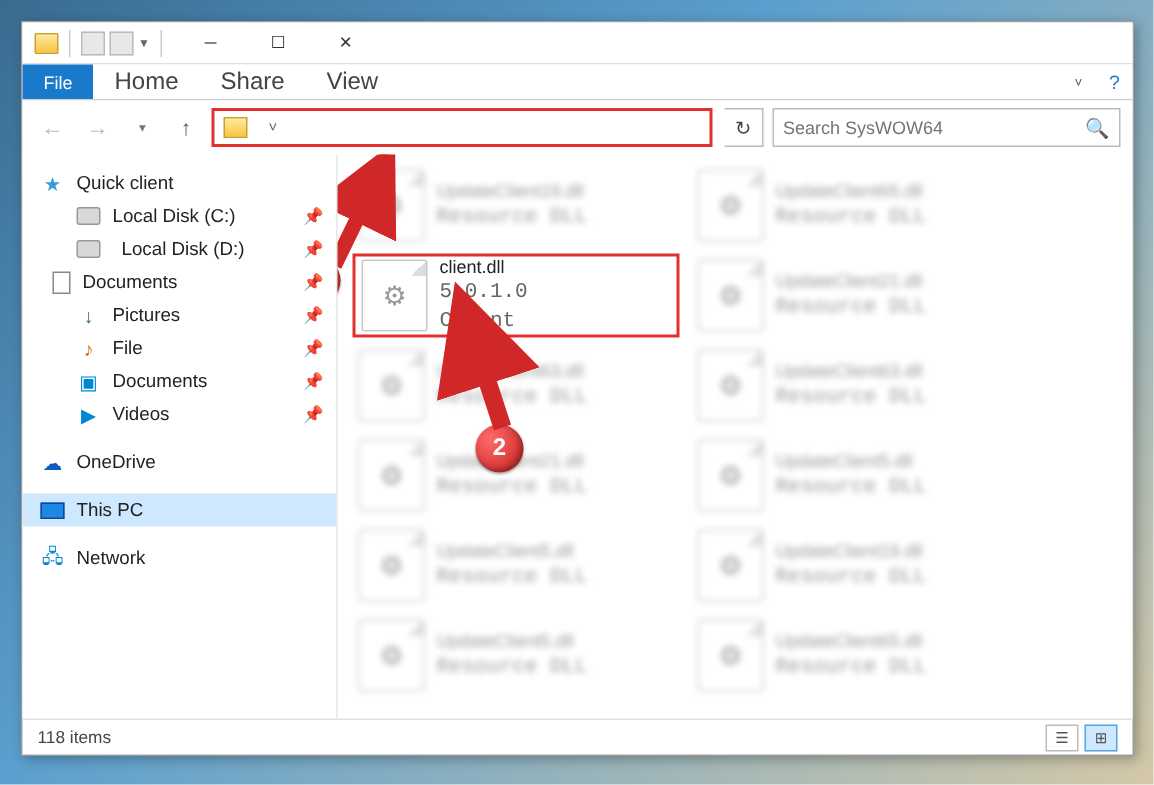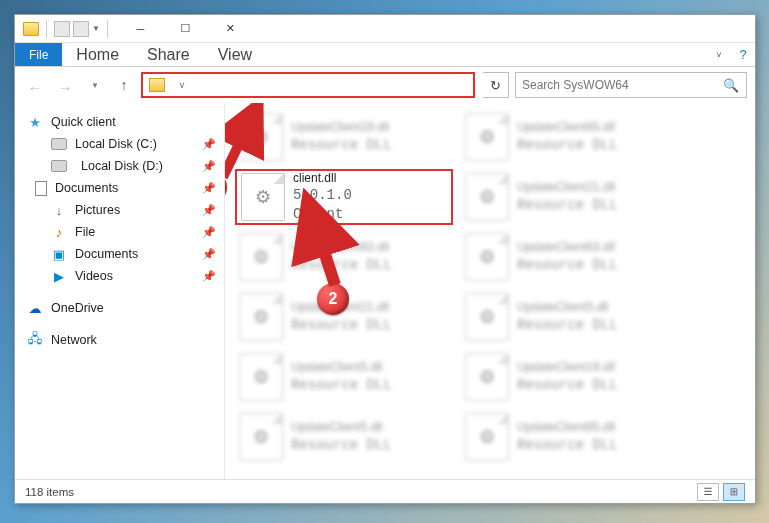--- a/index.html
+++ b/index.html
@@ -162,20 +162,26 @@
             </div>
           </div>
       </div>
       <div class="side-group">
         <div class="side-item head">
           <span class="ico cloud">☁</span>
           <span>OneDrive</span>
         </div>
       </div>
       <div class="side-group">
+        <div class="side-item head selected">
+          <span class="ico pc"></span>
+          <span>This PC</span>
+        </div>
+      </div>
+      <div class="side-group">
         <div class="side-item head">
           <span class="ico net">🖧</span>
           <span>Network</span>
         </div>
       </div>
     </div>
 
     <div class="content">
       <div class="tiles" id="tiles">
           <div class="tile blur">

